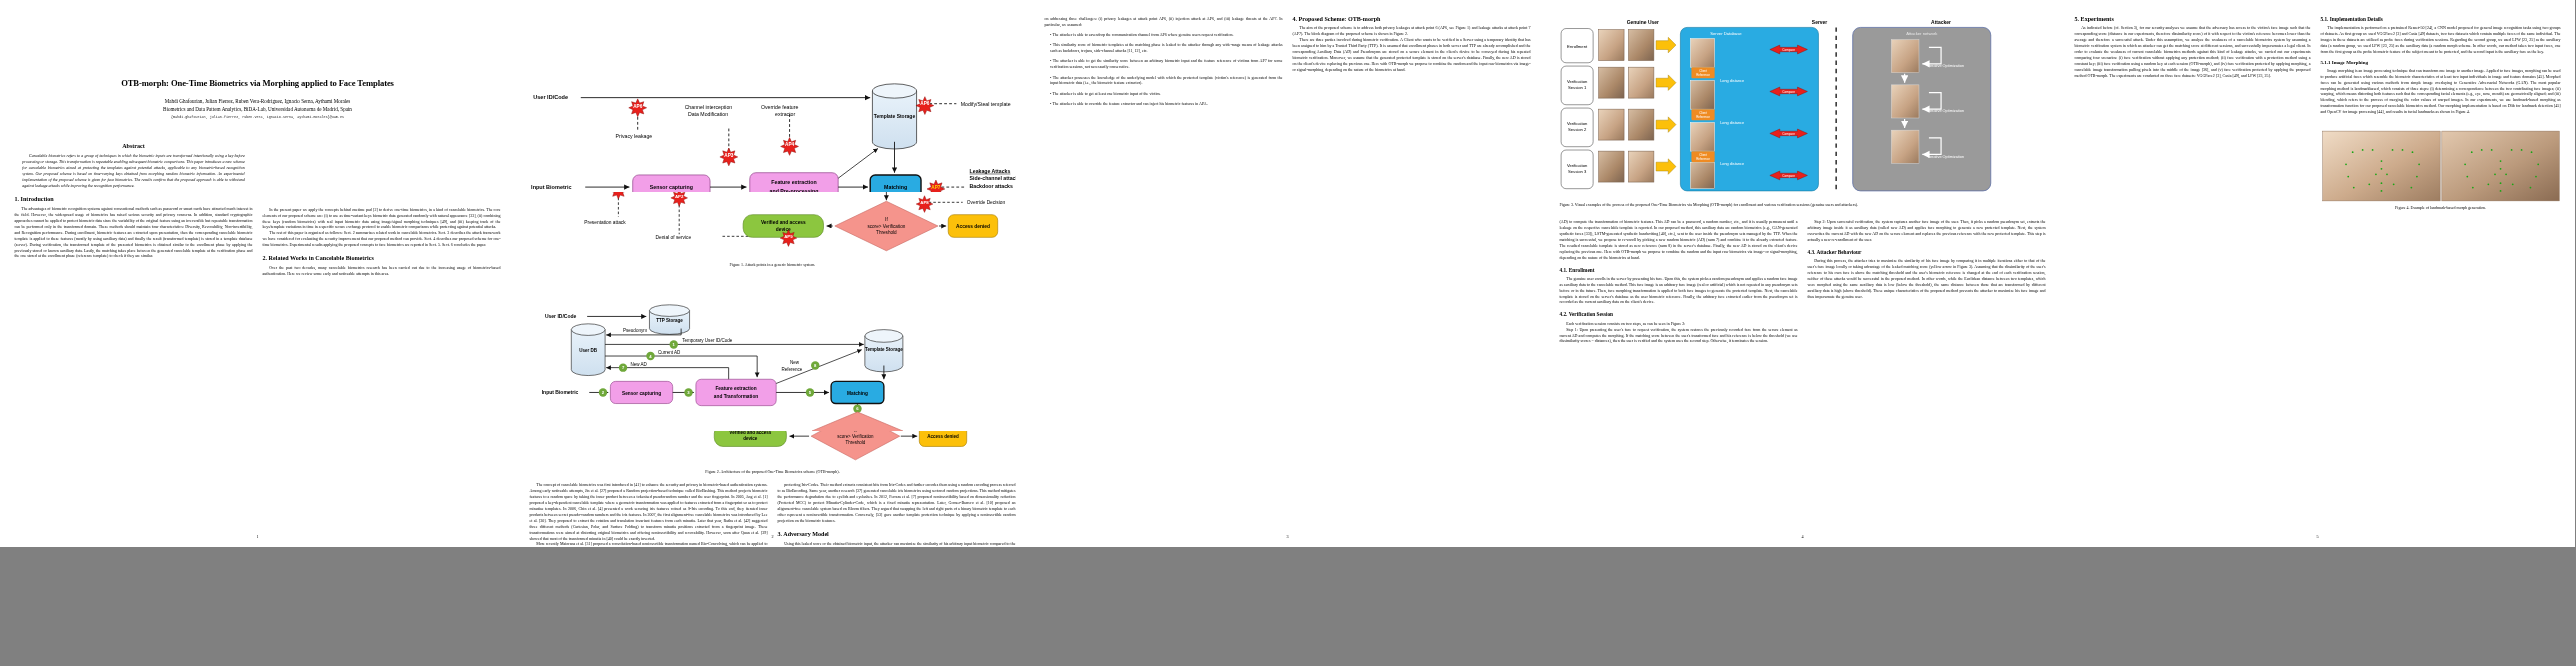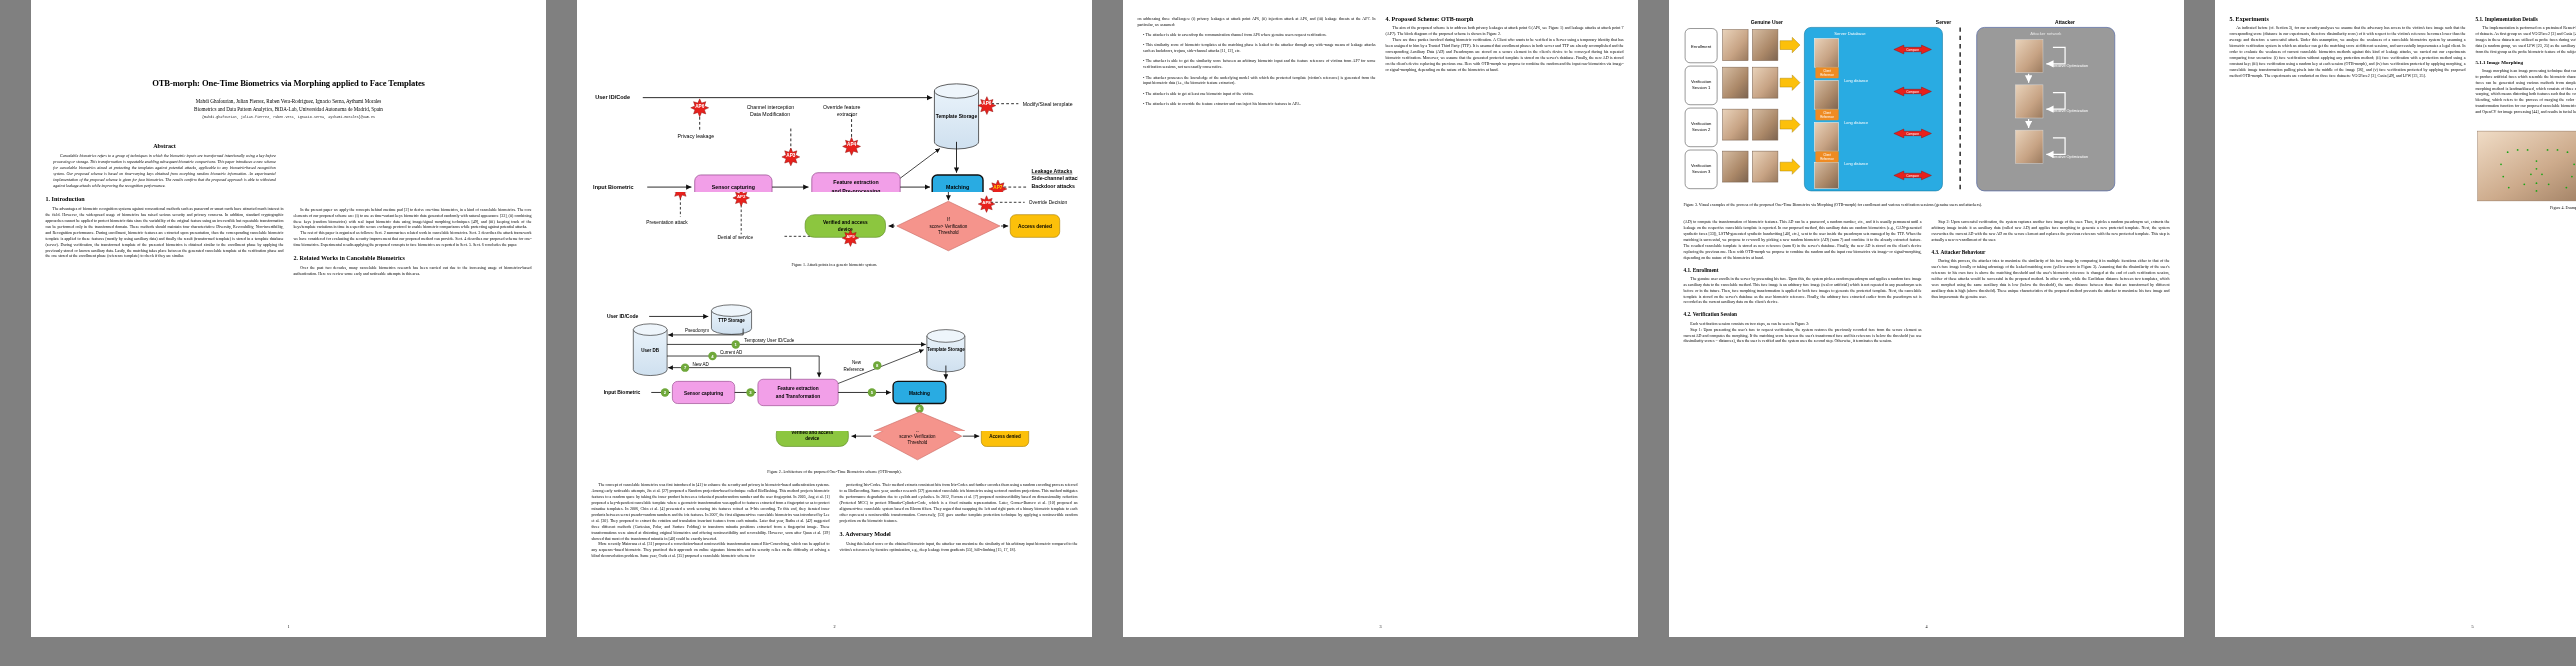--- a/index.html
+++ b/index.html
@@ -3,23 +3,22 @@
 <meta charset="utf-8">
 <style>
   * { box-sizing: border-box; }
   html, body { margin:0; padding:0; background:#7a7a7a; }
   body { font-family: "Liberation Serif", serif; }
   .spread {
     width:2576px; height:667px; display:flex; background:#808080;
   }
   .page {
     background:#fff; position:relative; flex:0 0 auto;
-    width:515px; height:637px; padding:15.6px 14.5px 11px 14.5px;
+    width:515px; height:547px; padding:15.6px 14.5px 11px 14.5px;
     overflow:hidden;
-    margin-left:31px;
   }
   .cols { display:flex; gap:10px; height:100%; }
   .col { width:240px; position:relative; }
   
   .title {
     font-size:8.6px; font-weight:bold; text-align:center; line-height:1.25;
     margin:62px 0 0 0; letter-spacing:-0.1px;
   }
   .authors { font-size:5.1px; text-align:center; margin-top:10px; line-height:1.5; }
   .affil { font-size:5.1px; text-align:center; line-height:1.5; }

